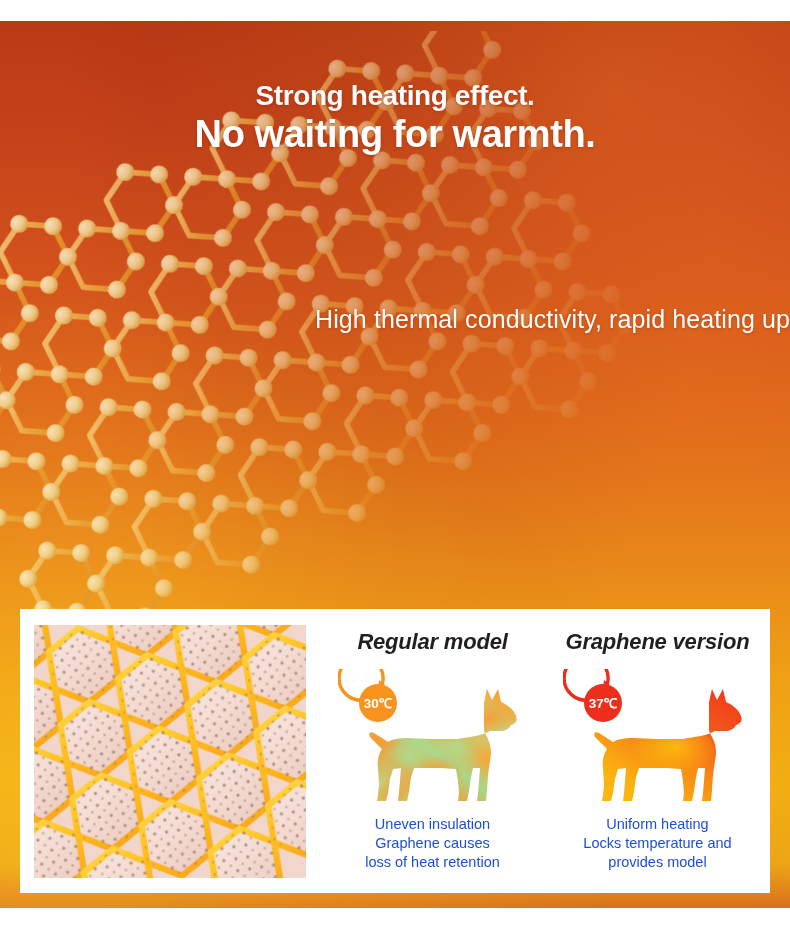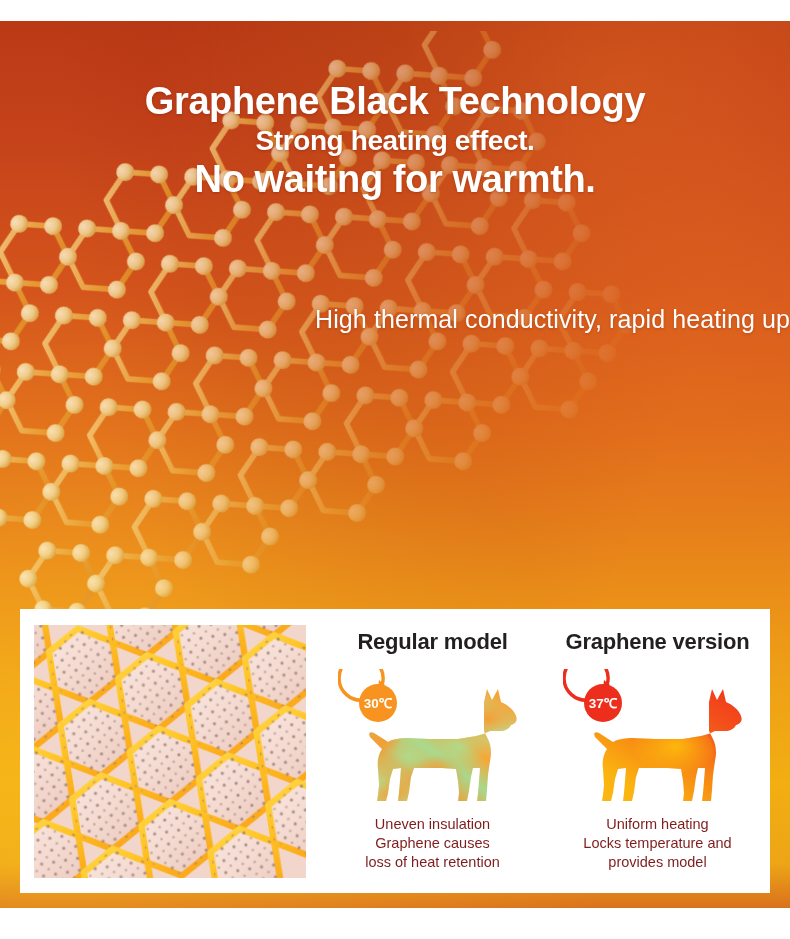--- a/index.html
+++ b/index.html
@@ -141,35 +141,36 @@
     display: flex;
     flex-direction: column;
     align-items: center;
   }
   .compare-title {
     font-size: 22px;
     font-weight: 700;
     color: #231f20;
     letter-spacing: -0.2px;
     white-space: nowrap;
+    font-style: italic;
   }
   .dog-stage {
     position: relative;
     width: 190px;
     height: 140px;
     margin-top: 14px;
   }
   .dog-stage svg { display: block; }
 
   .caption {
     margin-top: 6px;
     text-align: center;
     font-size: 14.5px;
     line-height: 1.32;
-    color: #7f1d1d;
+    color: #1d4ed8;
     white-space: nowrap;
   }
   .caption .cl { display: block; }
 
   
   .bottom-strip {
     position: absolute;
     left: 0;
     top: 908px;
     width: 790px;
@@ -563,21 +564,20 @@
               <circle cx="29.4" cy="17" r="9" fill="url(#nodeGrad)"></circle>
                   <circle cx="0" cy="34" r="9" fill="url(#nodeGrad)"></circle>
                 </g>
             </g>
           </g>
         </g>
       </svg>
     </div>
 
     <div class="headline">
-      <span class="line l1">Graphene Black Technology</span>
       <span class="line l2">Strong heating effect.</span>
       <span class="line l3">No waiting for warmth.</span>
     </div>
 
     <div class="subheadline">High thermal conductivity, rapid heating up</div>
 
     <div class="card">
 
       <div class="photo-col">
         <div class="honeycomb">

